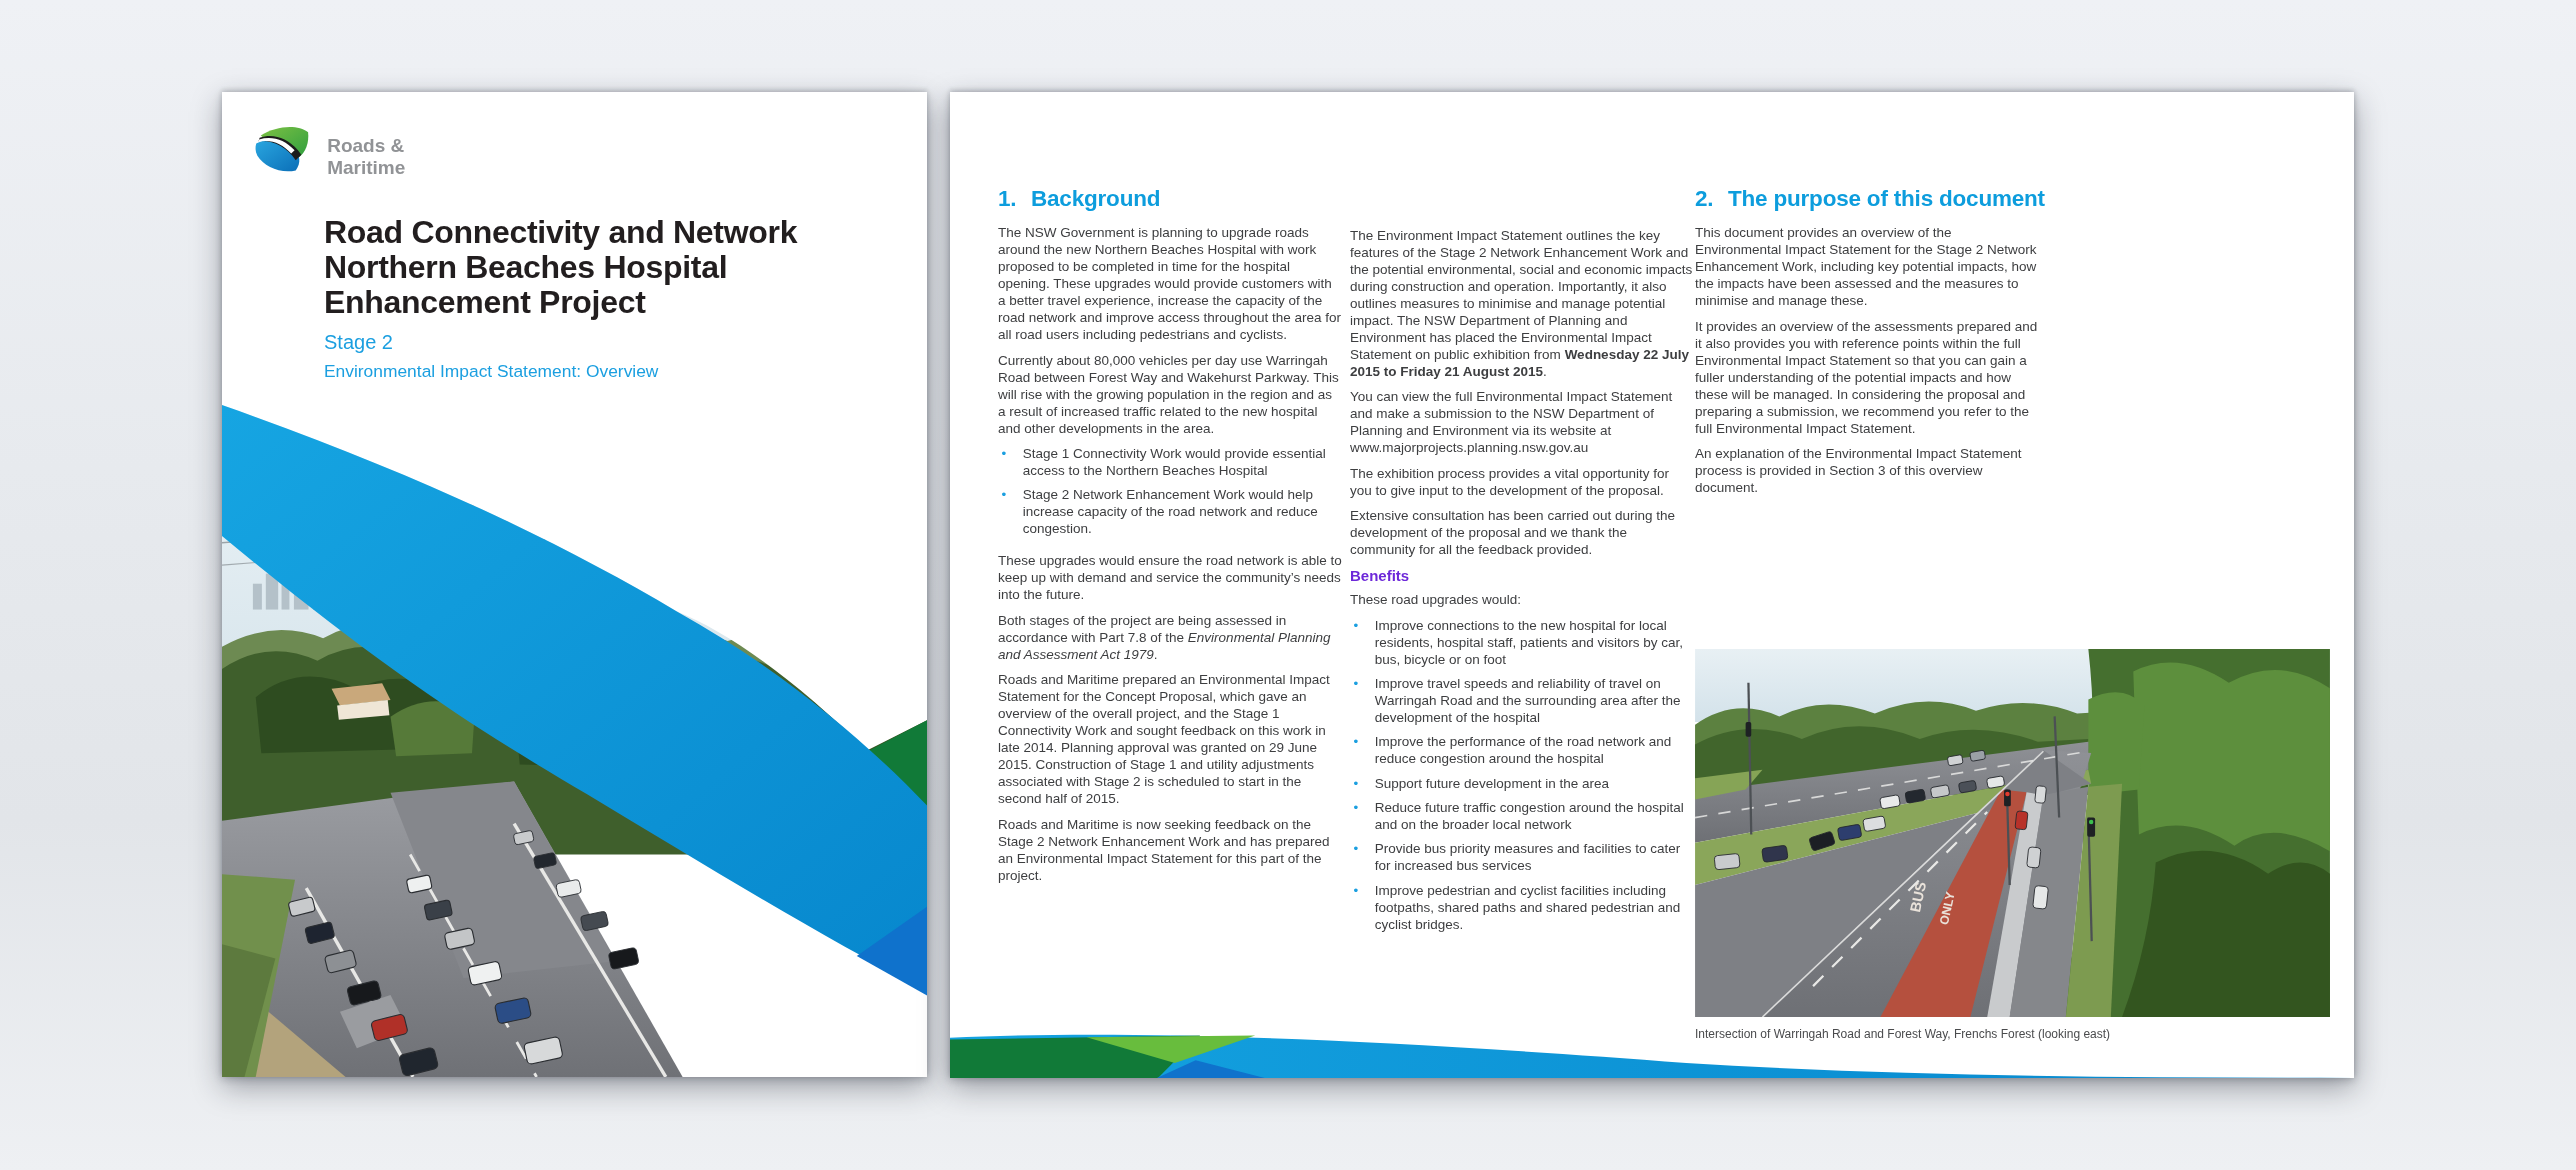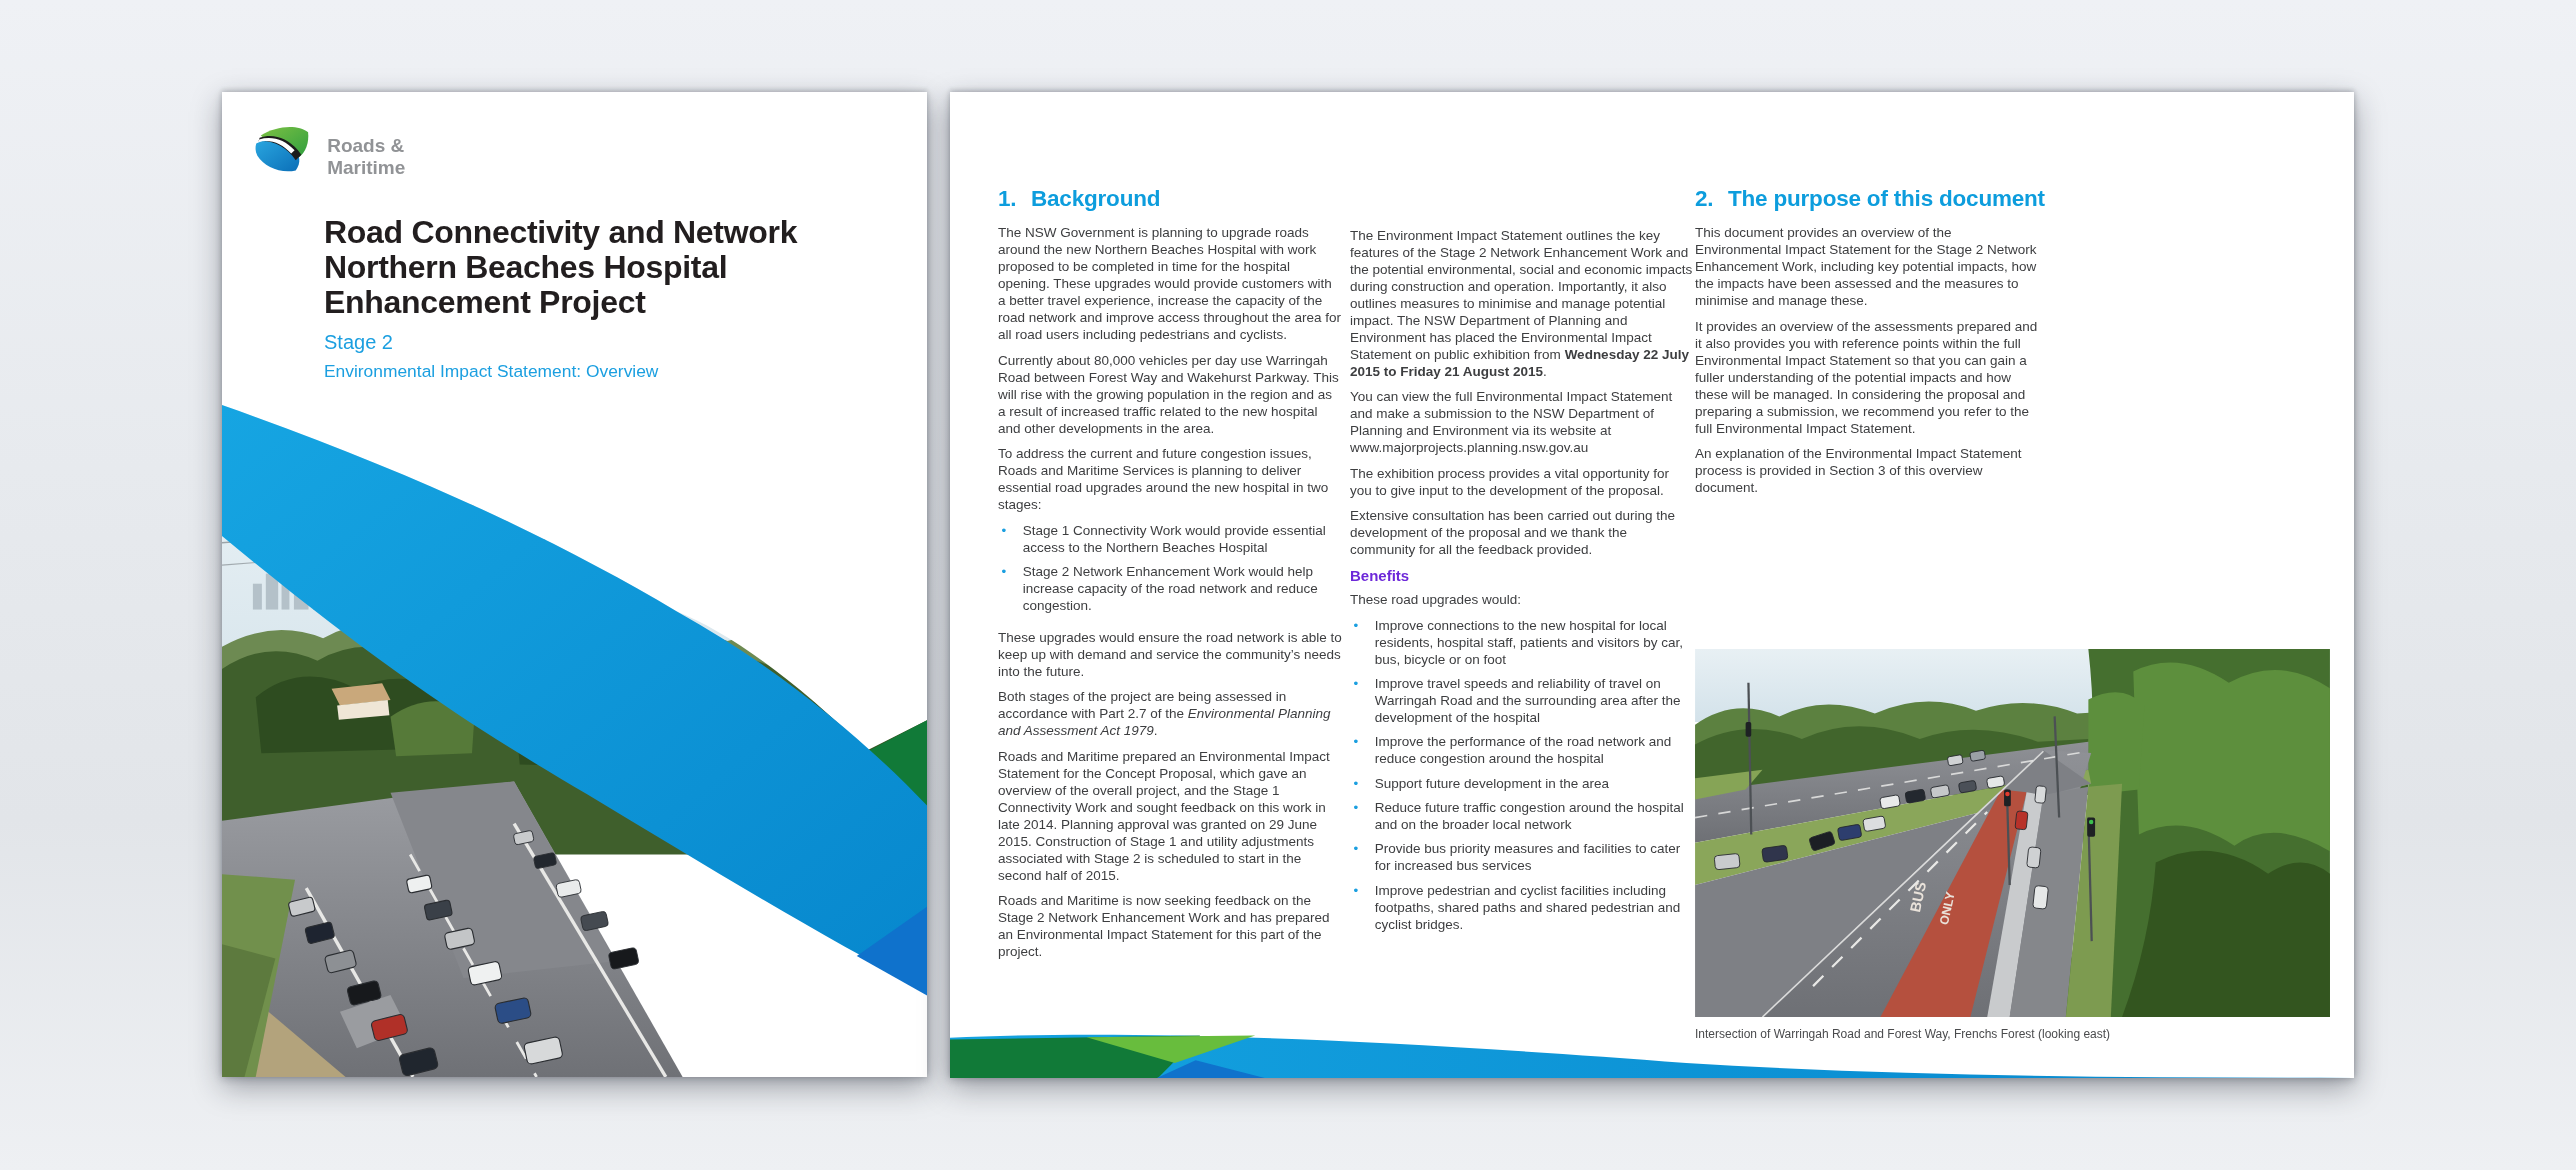--- a/index.html
+++ b/index.html
@@ -183,31 +183,30 @@
 
   <div class="spread-content">
 
     <div class="col col1">
       <div class="section-heading">
         <span class="section-number">1.</span>
         <span>Background</span>
       </div>
       <p>The NSW Government is planning to upgrade roads around the new Northern Beaches Hospital with work proposed to be completed in time for the hospital opening. These upgrades would provide customers with a better travel experience, increase the capacity of the road network and improve access throughout the area for all road users including pedestrians and cyclists.</p>
       <p>Currently about 80,000 vehicles per day use Warringah Road between Forest Way and Wakehurst Parkway. This will rise with the growing population in the region and as a result of increased traffic related to the new hospital and other developments in the area.</p>
-      <p>To address the current and future congestion issues, Roads and Maritime Services is planning to deliver essential road upgrades around the new hospital in two stages:</p>
       <div class="bullet">
         <span class="dot">•</span>
         <span class="btxt">Stage 1 Connectivity Work would provide essential access to the Northern Beaches Hospital</span>
       </div>
       <div class="bullet">
         <span class="dot">•</span>
         <span class="btxt">Stage 2 Network Enhancement Work would help increase capacity of the road network and reduce congestion.</span>
       </div>
       <p style="margin-top:15px;">These upgrades would ensure the road network is able to keep up with demand and service the community’s needs into the future.</p>
-      <p><span>Both stages of the project are being assessed in accordance with Part 2.7 of the </span><em>Environmental Planning and Assessment Act 1979</em><span>.</span></p>
+      <p><span>Both stages of the project are being assessed in accordance with Part 7.8 of the </span><em>Environmental Planning and Assessment Act 1979</em><span>.</span></p>
       <p>Roads and Maritime prepared an Environmental Impact Statement for the Concept Proposal, which gave an overview of the overall project, and the Stage 1 Connectivity Work and sought feedback on this work in late 2014. Planning approval was granted on 29 June 2015. Construction of Stage 1 and utility adjustments associated with Stage 2 is scheduled to start in the second half of 2015.</p>
       <p>Roads and Maritime is now seeking feedback on the Stage 2 Network Enhancement Work and has prepared an Environmental Impact Statement for this part of the project.</p>
     </div>
 
     <div class="col col2" style="top:135px;">
       <p><span>The Environment Impact Statement outlines the key features of the Stage 2 Network Enhancement Work and the potential environmental, social and economic impacts during construction and operation. Importantly, it also outlines measures to minimise and manage potential impact. The NSW Department of Planning and Environment has placed the Environmental Impact Statement on public exhibition from </span><b>Wednesday 22 July 2015 to Friday 21 August 2015</b><span>.</span></p>
       <p>You can view the full Environmental Impact Statement and make a submission to the NSW Department of Planning and Environment via its website at www.majorprojects.planning.nsw.gov.au</p>
       <p>The exhibition process provides a vital opportunity for you to give input to the development of the proposal.</p>
       <p>Extensive consultation has been carried out during the development of the proposal and we thank the community for all the feedback provided.</p>
       <div class="sub-heading">Benefits</div>

